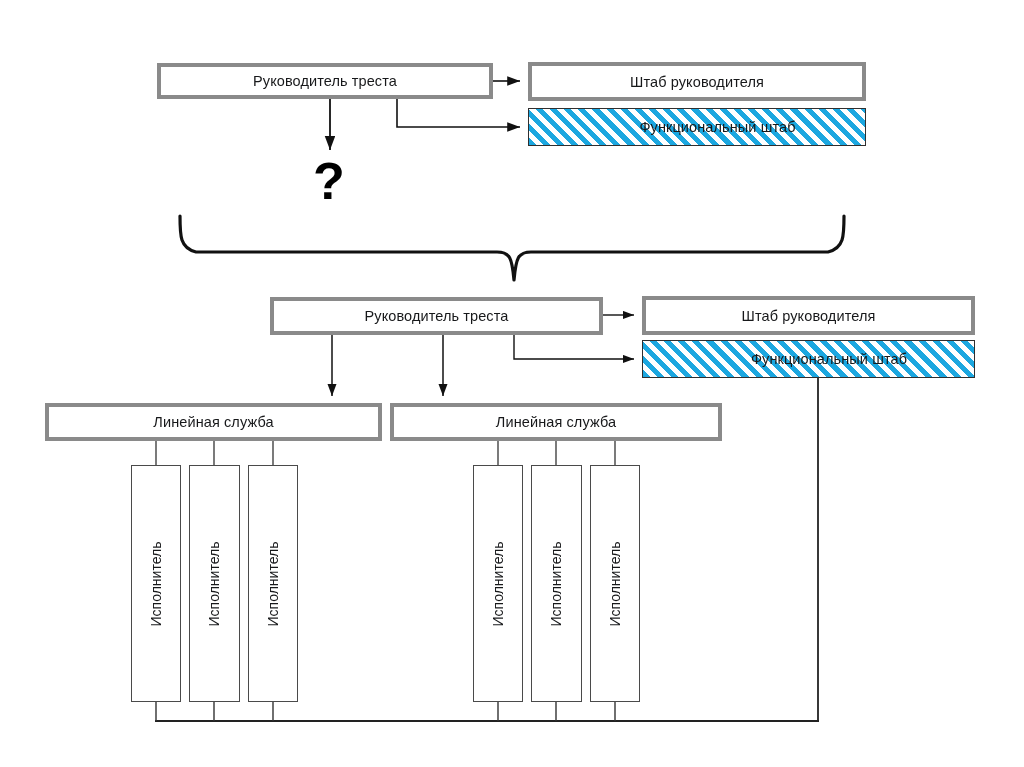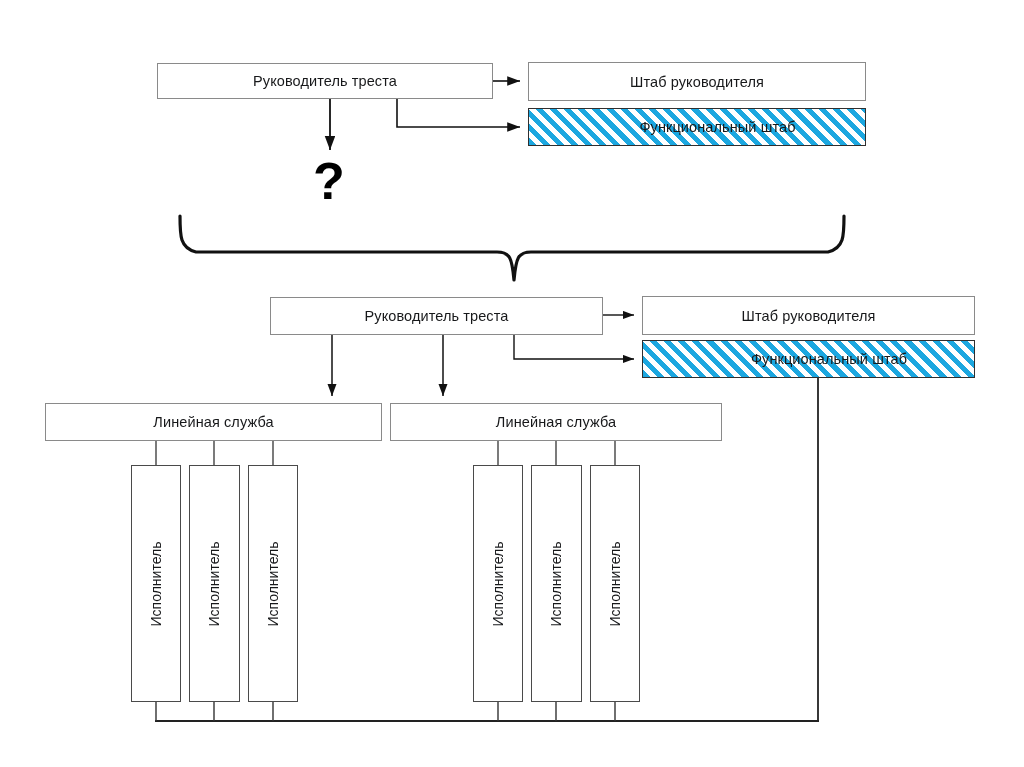--- a/index.html
+++ b/index.html
@@ -10,21 +10,21 @@
     position:relative;
   }
   #stage{position:absolute;left:0;top:0;width:1024px;height:767px;}
   svg#canvas{position:absolute;left:0;top:0;width:1024px;height:767px;}
 
   
   .box{
     position:absolute;
     box-sizing:border-box;
     background:#ffffff;
-    border:1px solid #0c4a6e;
+    border:4px solid #0c4a6e;
     display:flex;align-items:center;justify-content:center;
     color:#17181a;
     font-size:14.5px;
     white-space:nowrap;
     letter-spacing:0.1px;
   }
   .box.thin{border-color:#8a8a8a;}
   .box.hatch{
     border:1px solid #2f2f2f;
     background-color:#ffffff;

